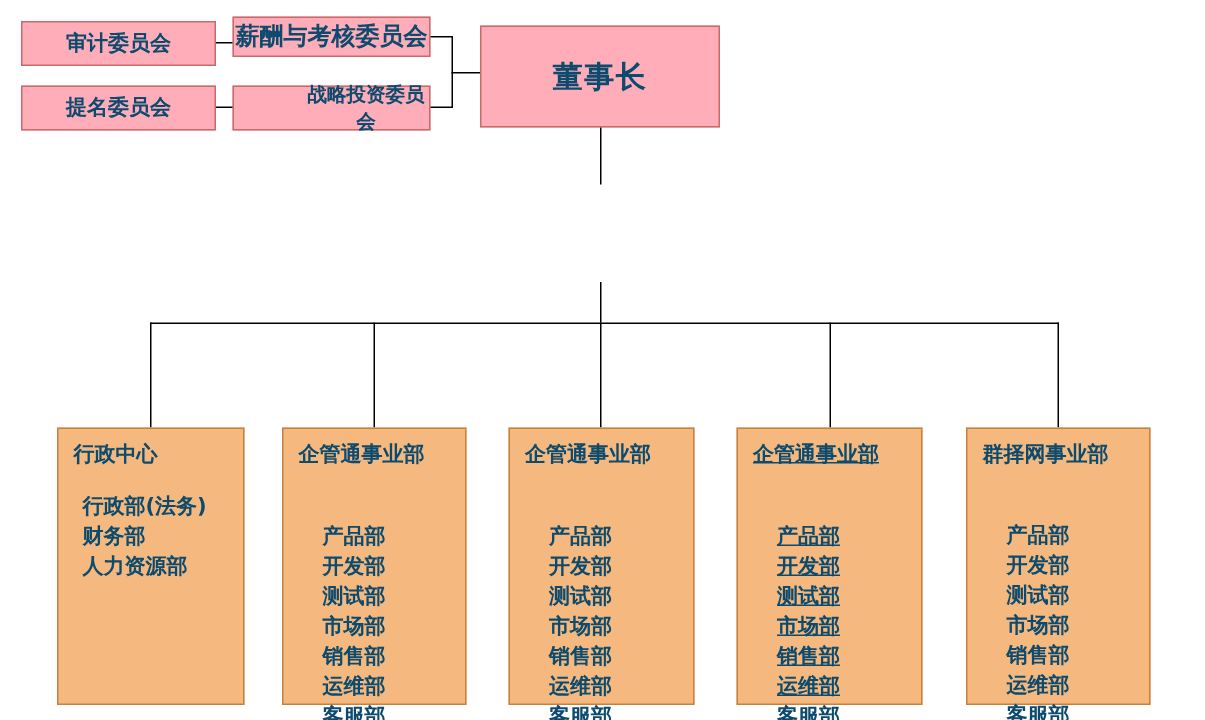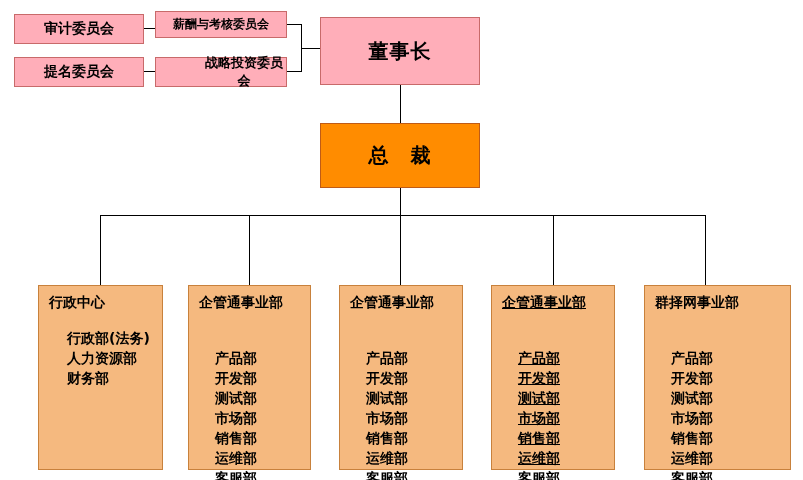--- a/index.html
+++ b/index.html
@@ -12,21 +12,21 @@
   #canvas {
     position: relative;
     width: 803px;
     height: 480px;
     background: #ffffff;
     overflow: hidden;
   }
   .box {
     position: absolute;
     box-sizing: border-box;
-    color: #000000;
+    color: #0c4a6e;
     font-weight: bold;
   }
   .centered {
     display: flex;
     align-items: center;
     justify-content: center;
     text-align: center;
   }
   .pink {
     background: var(--committee-fill, #FFAEB9);
@@ -37,35 +37,35 @@
     border: 1px solid var(--president-border, #BF5B16);
   }
   .division {
     background: var(--division-fill, #F5B97F);
     border: 1px solid var(--division-border, #C8813C);
     top: 285px;
     height: 185px;
     font-size: 14px;
   }
   .committee { font-size: 14px; }
-  .committee.small { font-size: 12px; }
+  .committee.small { font-size: 16px; }
   .committee.mid { font-size: 13px; }
   .big-label { font-size: 20px; letter-spacing: 1px; }
   .div-title {
     padding: 8px 10px 0 10px;
     font-size: 14px;
   }
   .div-items { margin-top: 36px; }
   .division-admin .div-items { margin-top: 16px; }
   .div-item {
     line-height: 20px;
     padding-left: 26px;
     white-space: nowrap;
   }
-  .division-admin .div-item { padding-left: 28px; }
+  .division-admin .div-item { padding-left: 16px; }
   .hline {
     position: absolute;
     height: 1px;
     background: var(--line, #000000);
   }
   .vline {
     position: absolute;
     width: 1px;
     background: var(--line, #000000);
   }
@@ -88,45 +88,42 @@
   </div>
 
   <div class="box pink committee mid centered" style="left:155px; top:57px; width:132px; height:30px;padding-left:46px;">
     <span>战略投资委员会</span>
   </div>
 
   <div class="box pink centered big-label" style="left:320px; top:17px; width:160px; height:68px;">
     <span>董事长</span>
   </div>
 
-  <div class="box orange centered big-label" style="left:320px; top:123px; width:160px; height:65px;">
-    <span>总　裁</span>
-  </div>
 
   <div class="hline" style="left:144px; top:28px; width:11px;"></div>
   <div class="hline" style="left:144px; top:71px; width:11px;"></div>
   <div class="hline" style="left:287px; top:24px; width:15px;"></div>
   <div class="hline" style="left:287px; top:71px; width:15px;"></div>
   <div class="vline" style="left:301px; top:24px; height:48px;"></div>
   <div class="hline" style="left:301px; top:48px; width:19px;"></div>
   <div class="vline" style="left:400px; top:85px; height:38px;"></div>
   <div class="vline" style="left:400px; top:188px; height:27px;"></div>
   <div class="hline" style="left:100px; top:215px; width:606px;"></div>
   <div class="vline" style="left:100px; top:215px; height:70px;"></div>
   <div class="vline" style="left:249px; top:215px; height:70px;"></div>
   <div class="vline" style="left:400px; top:215px; height:70px;"></div>
   <div class="vline" style="left:553px; top:215px; height:70px;"></div>
   <div class="vline" style="left:705px; top:215px; height:70px;"></div>
 
   <div class="box division division-admin" style="left:38px; width:125px;">
     <div class="div-title">行政中心</div>
     <div class="div-items">
       <div class="div-item">行政部(法务)</div>
+      <div class="div-item">财务部</div>
       <div class="div-item">人力资源部</div>
-      <div class="div-item">财务部</div>
     </div>
   </div>
 
   <div class="box division" style="left:188px; width:123px;">
     <div class="div-title">企管通事业部</div>
     <div class="div-items">
       <div class="div-item">产品部</div>
       <div class="div-item">开发部</div>
       <div class="div-item">测试部</div>
       <div class="div-item">市场部</div>
@@ -155,21 +152,21 @@
       <div class="div-item">产品部</div>
       <div class="div-item">开发部</div>
       <div class="div-item">测试部</div>
       <div class="div-item">市场部</div>
       <div class="div-item">销售部</div>
       <div class="div-item">运维部</div>
       <div class="div-item">客服部</div>
     </div>
   </div>
 
-  <div class="box division" style="left:644px; width:147px;">
+  <div class="box division" style="left:644px; width:123px;font-family:Liberation Mono, monospace;">
     <div class="div-title">群择网事业部</div>
     <div class="div-items">
       <div class="div-item">产品部</div>
       <div class="div-item">开发部</div>
       <div class="div-item">测试部</div>
       <div class="div-item">市场部</div>
       <div class="div-item">销售部</div>
       <div class="div-item">运维部</div>
       <div class="div-item">客服部</div>
     </div>

